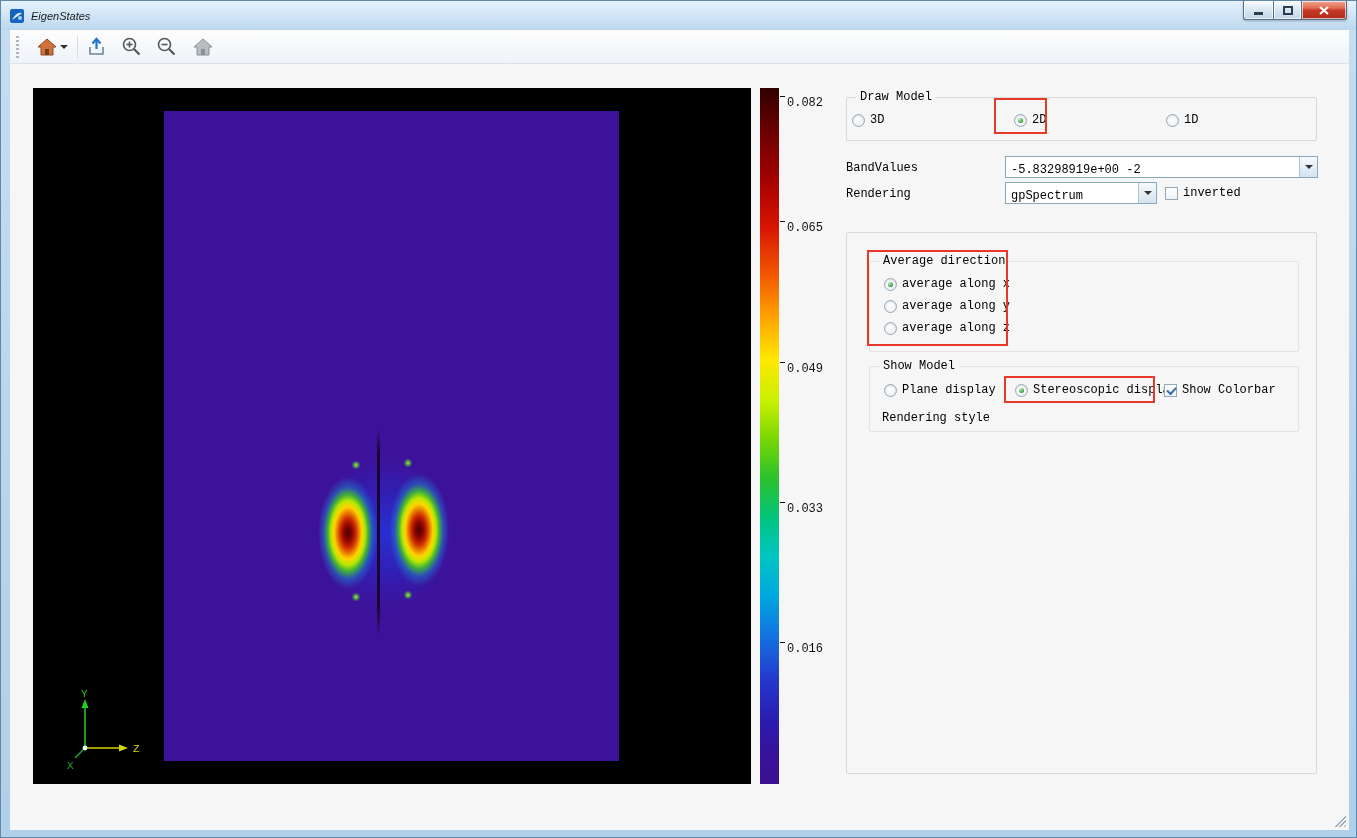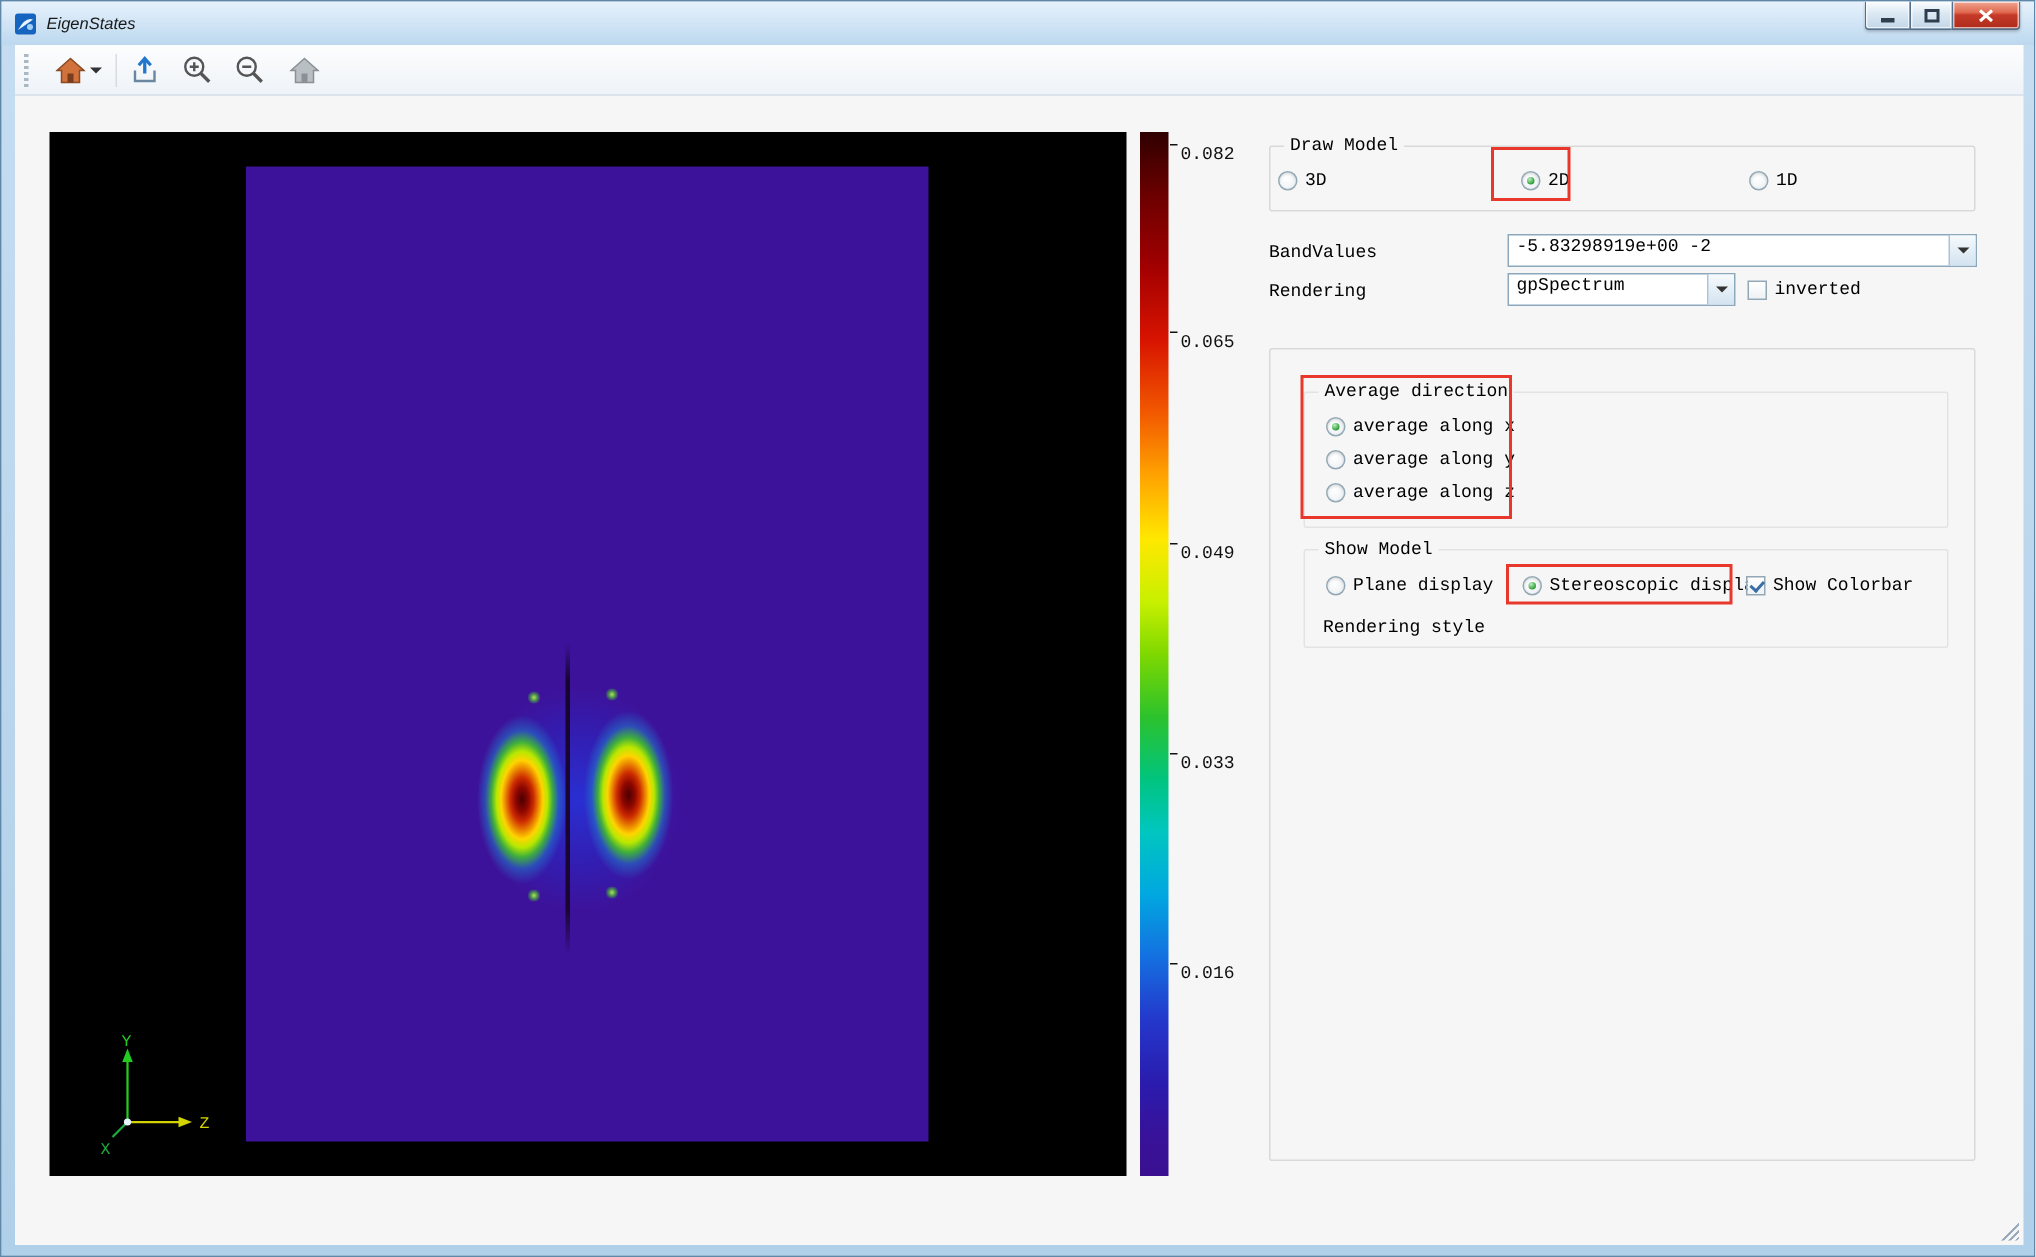--- a/index.html
+++ b/index.html
@@ -81,21 +81,21 @@
 
   .checkbox-item { position:absolute; display:flex; align-items:center; gap:5px; }
   .checkbox { width:13px; height:13px; flex:none; position:relative;
     background:linear-gradient(#fefefe,#eef2f5); border:1px solid #93a8b4; }
   .checkbox.checked::after { content:""; position:absolute; left:2px; top:2px; width:7px; height:4px;
     border-left:2px solid #3a6ea5; border-bottom:2px solid #3a6ea5; transform:rotate(-48deg); }
 
   .field-label { position:absolute; font:12px "Liberation Mono",monospace; color:#000; white-space:nowrap; }
 
   .combo { position:absolute; height:22px; background:#fff; border:1px solid #8ca8bd;
-    display:flex; align-items:flex-start; padding-left:5px; font:12px "Liberation Mono",monospace; }
+    display:flex; align-items:flex-end; padding-left:5px; font:12px "Liberation Mono",monospace; }
   .combo .ctext { overflow:hidden; white-space:nowrap; }
   .combo .carrow { margin-left:auto; width:18px; align-self:stretch; flex:none; position:relative;
     background:linear-gradient(#f6fafd,#d3e3f0); border-left:1px solid #aac3d6; }
   .combo .carrow::after { content:""; position:absolute; left:5px; top:8px;
     border:4px solid transparent; border-top-color:#333; }
 
   .hl { position:absolute; border:2px solid #e8382c; }
 
   .resize-grip { position:absolute; right:10px; bottom:10px; width:13px; height:13px;
     background:

